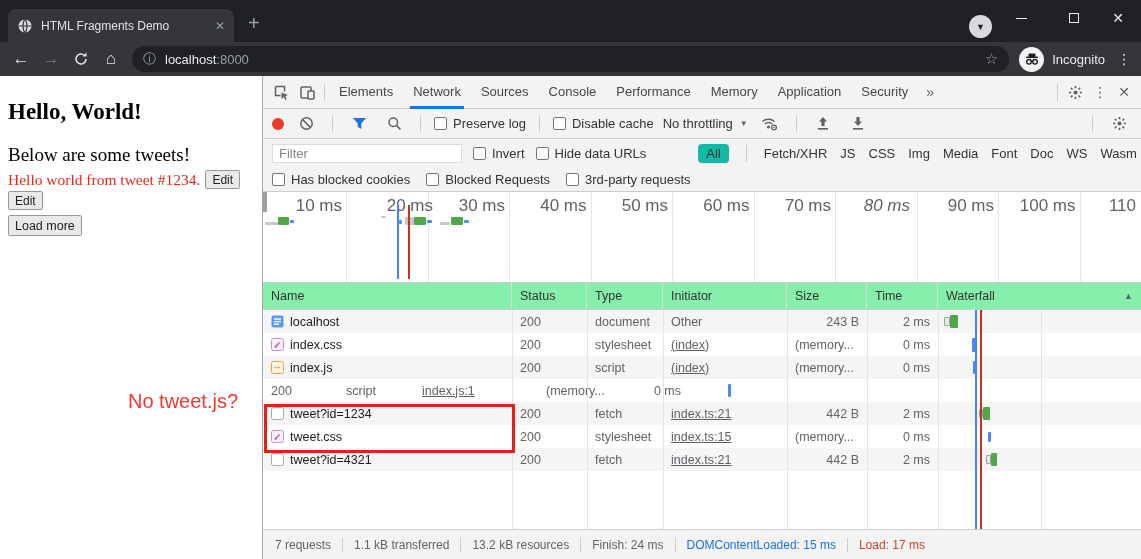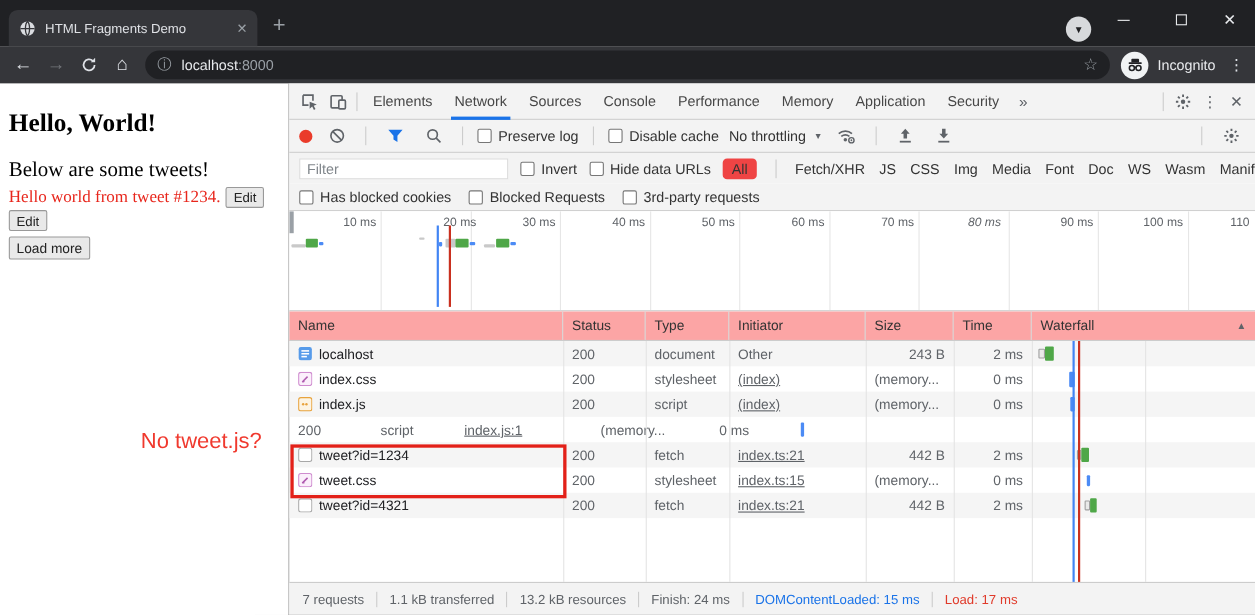--- a/index.html
+++ b/index.html
@@ -59,32 +59,32 @@
   .checkbox { width:13px; height:13px; border:1px solid #767676; border-radius:2px; background:#fff; flex:none; }
   .check-item { display:flex; align-items:center; gap:6px; color:#333; white-space:nowrap; }
   .throttle { display:flex; align-items:center; gap:7px; white-space:nowrap; }
   .caret { font-size:8px; color:#5f6368; }
   .nt-spacer { flex:1; }
 
   .filter-bar { height:28px; background:#f3f3f3; display:flex; align-items:center; padding:0 9px; gap:11px; font-size:13px; flex:none; }
   .filter-input { width:208px; height:19px; border:1px solid #dcdcdc; font-size:13px; padding:0 6px; color:#333; background:#fff; font-family:"Liberation Sans",sans-serif; }
   .filter-input::placeholder { color:#80868b; }
   .type-list { display:flex; align-items:center; gap:13px; color:#333; white-space:nowrap; }
-  .type-pill { background:#ef4444; border-radius:4px; padding:2px 8px; }
+  .type-pill { background:#14b8a6; border-radius:4px; padding:2px 8px;margin-left:41px; }
   .filter-bar2 { height:25px; background:#f3f3f3; border-bottom:1px solid #ccc; display:flex; align-items:center; padding:0 9px; gap:16px; font-size:13px; flex:none; }
 
   .overview { height:91px; position:relative; background:#fff; border-bottom:1px solid #ccc; overflow:hidden; flex:none; }
   .ov-grid { position:absolute; top:0; bottom:0; width:1px; background:#e6e6e6; }
-  .ov-tick { position:absolute; top:4px; font-size:11px; color:#5f6368; transform:translateX(-100%); white-space:nowrap; }
+  .ov-tick { position:absolute; top:4px; font-size:17px; color:#5f6368; transform:translateX(-100%); white-space:nowrap; }
   .ov-seg { position:absolute; border-radius:1px; }
   .ov-handle { position:absolute; left:0; top:0; width:4px; height:20px; background:#9aa0a6; }
   .ov-line { position:absolute; top:13px; bottom:3px; width:2px; }
 
   .net-table { flex:1; position:relative; overflow:hidden; font-size:12.5px; display:flex; flex-direction:column; }
-  .tbl-header { display:flex; height:27px; background:#fca5a5; border-bottom:1px solid #ccc; align-items:stretch; color:#333; flex:none; }
+  .tbl-header { display:flex; height:27px; background:#86efac; border-bottom:1px solid #ccc; align-items:stretch; color:#333; flex:none; }
   .th { padding:0 8px; display:flex; align-items:center; border-right:1px solid #d9d9d9; overflow:hidden; white-space:nowrap; }
   .c-name { width:249px; flex:none; } .c-status { width:75px; flex:none; } .c-type { width:76px; flex:none;text-align:center; }
   .c-init { width:124px; flex:none; } .c-size { width:80px; flex:none; } .c-time { width:71px; flex:none; }
   .c-wf { flex:1; border-right:none; min-width:0; }
   .sort-arrow { margin-left:auto; color:#5f6368; font-size:9px; }
   .tbl-body { position:relative; flex:1; overflow:hidden; }
   .row { display:flex; height:23px; align-items:stretch; }
   .row.odd { background:#f5f5f5; }
   .cell { padding:0 8px; display:flex; align-items:center; overflow:hidden; white-space:nowrap; color:#5f6368; }
   .cell.name { gap:6px; color:#202124; }

